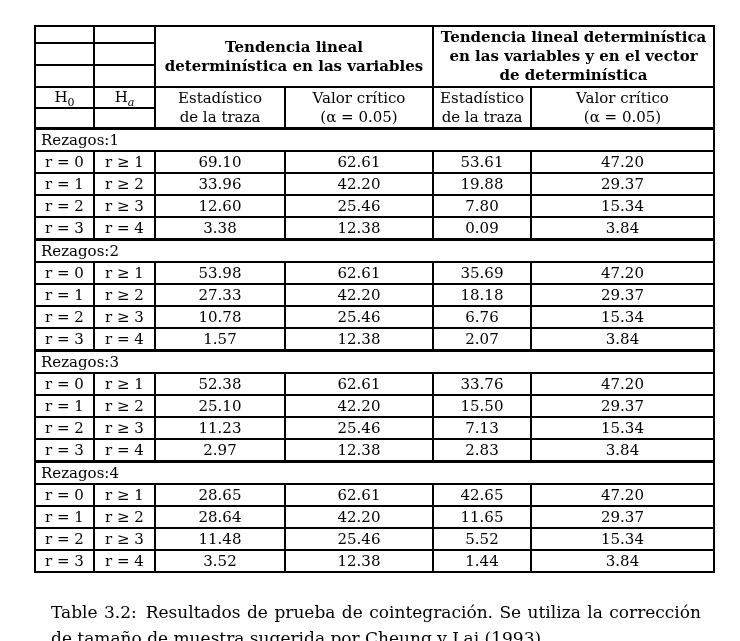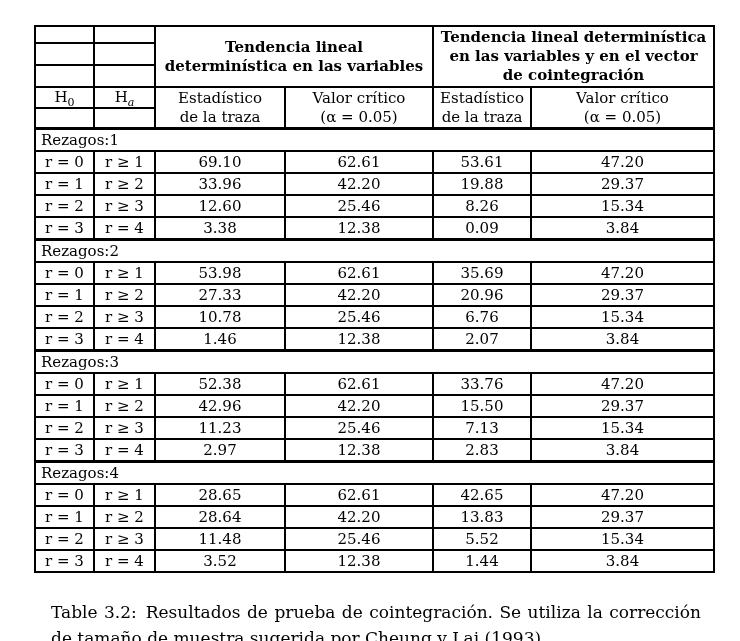--- a/index.html
+++ b/index.html
@@ -86,21 +86,21 @@
     <tr class="hr-a">
       <td></td>
       <td></td>
       <td class="group-cell" colspan="2" rowspan="3">
         <div>Tendencia lineal</div>
         <div>determinística en las variables</div>
       </td>
       <td class="group-cell" colspan="2" rowspan="3">
         <div>Tendencia lineal determinística</div>
         <div>en las variables y en el vector</div>
-        <div>de cointegración</div>
+        <div>de determinística</div>
       </td>
     </tr>
     <tr class="hr-b">
       <td></td>
       <td></td>
     </tr>
     <tr class="hr-c">
       <td></td>
       <td></td>
     </tr>
@@ -147,21 +147,21 @@
         <td>33.96</td>
         <td>42.20</td>
         <td>19.88</td>
         <td>29.37</td>
       </tr>
       <tr class="data-row">
         <td>r = 2</td>
         <td>r ≥ 3</td>
         <td>12.60</td>
         <td>25.46</td>
-        <td>8.26</td>
+        <td>7.80</td>
         <td>15.34</td>
       </tr>
       <tr class="data-row">
         <td>r = 3</td>
         <td>r = 4</td>
         <td>3.38</td>
         <td>12.38</td>
         <td>0.09</td>
         <td>3.84</td>
       </tr>
@@ -174,54 +174,54 @@
         <td>53.98</td>
         <td>62.61</td>
         <td>35.69</td>
         <td>47.20</td>
       </tr>
       <tr class="data-row">
         <td>r = 1</td>
         <td>r ≥ 2</td>
         <td>27.33</td>
         <td>42.20</td>
-        <td>20.96</td>
+        <td>18.18</td>
         <td>29.37</td>
       </tr>
       <tr class="data-row">
         <td>r = 2</td>
         <td>r ≥ 3</td>
         <td>10.78</td>
         <td>25.46</td>
         <td>6.76</td>
         <td>15.34</td>
       </tr>
       <tr class="data-row">
         <td>r = 3</td>
         <td>r = 4</td>
-        <td>1.46</td>
+        <td>1.57</td>
         <td>12.38</td>
         <td>2.07</td>
         <td>3.84</td>
       </tr>
       <tr class="section-row">
         <td colspan="6">Rezagos:3</td>
       </tr>
       <tr class="data-row">
         <td>r = 0</td>
         <td>r ≥ 1</td>
         <td>52.38</td>
         <td>62.61</td>
         <td>33.76</td>
         <td>47.20</td>
       </tr>
       <tr class="data-row">
         <td>r = 1</td>
         <td>r ≥ 2</td>
-        <td>42.96</td>
+        <td>25.10</td>
         <td>42.20</td>
         <td>15.50</td>
         <td>29.37</td>
       </tr>
       <tr class="data-row">
         <td>r = 2</td>
         <td>r ≥ 3</td>
         <td>11.23</td>
         <td>25.46</td>
         <td>7.13</td>
@@ -244,21 +244,21 @@
         <td>28.65</td>
         <td>62.61</td>
         <td>42.65</td>
         <td>47.20</td>
       </tr>
       <tr class="data-row">
         <td>r = 1</td>
         <td>r ≥ 2</td>
         <td>28.64</td>
         <td>42.20</td>
-        <td>13.83</td>
+        <td>11.65</td>
         <td>29.37</td>
       </tr>
       <tr class="data-row">
         <td>r = 2</td>
         <td>r ≥ 3</td>
         <td>11.48</td>
         <td>25.46</td>
         <td>5.52</td>
         <td>15.34</td>
       </tr>

